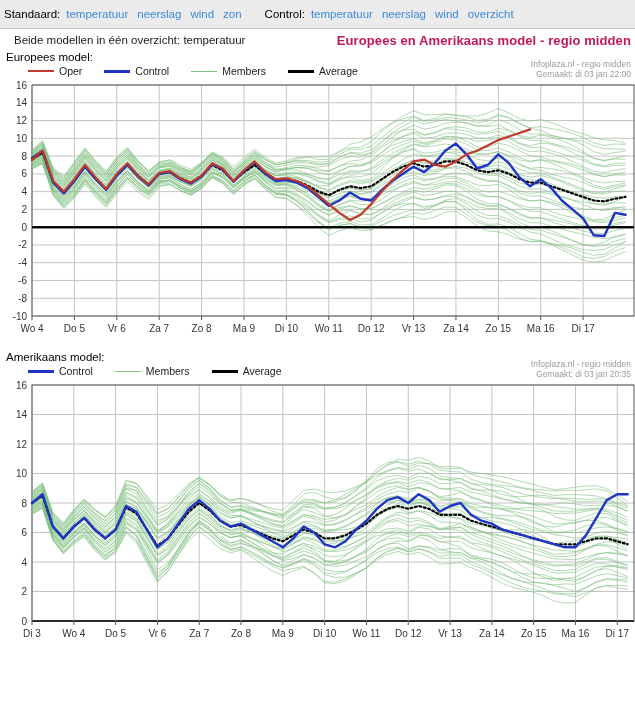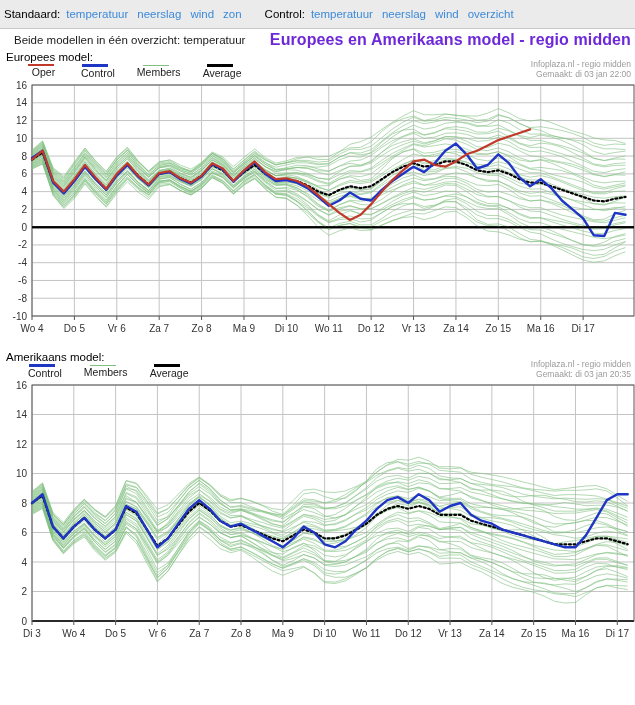--- a/index.html
+++ b/index.html
@@ -48,23 +48,23 @@
     justify-content: space-between;
     padding: 2px 4px 0 6px;
     box-sizing: border-box;
   }
   .subtitle {
     font-size: 11.5px;
     color: #1a1a1a;
     padding-left: 8px;
   }
   .maintitle {
-    font-size: 16px;
+    font-size: 13px;
     font-weight: bold;
-    color: #6d28d9;
+    color: #be185d;
     letter-spacing: 0.1px;
   }
 
   
   .chartblock {
     position: relative;
     margin: 0 0 0 0;
   }
   .blocklabel {
     font-size: 11.5px;
@@ -78,21 +78,20 @@
     padding-left: 28px;
     display: flex;
     align-items: center;
     font-size: 10.5px;
     color: #222;
   }
   .lg {
     display: flex;
     align-items: center;
     margin-right: 22px;
-    flex-direction: column;
   }
   .lg .swatch {
     width: 26px;
     height: 0;
     margin-right: 5px;
     border-top-style: solid;
   }
   .sw-oper    { border-top-width: 2.5px; border-top-color: #c0392b; }
   .sw-control { border-top-width: 3px;   border-top-color: #1f35c4; }
   .sw-members { border-top-width: 1.5px; border-top-color: #7fbf7f; }

